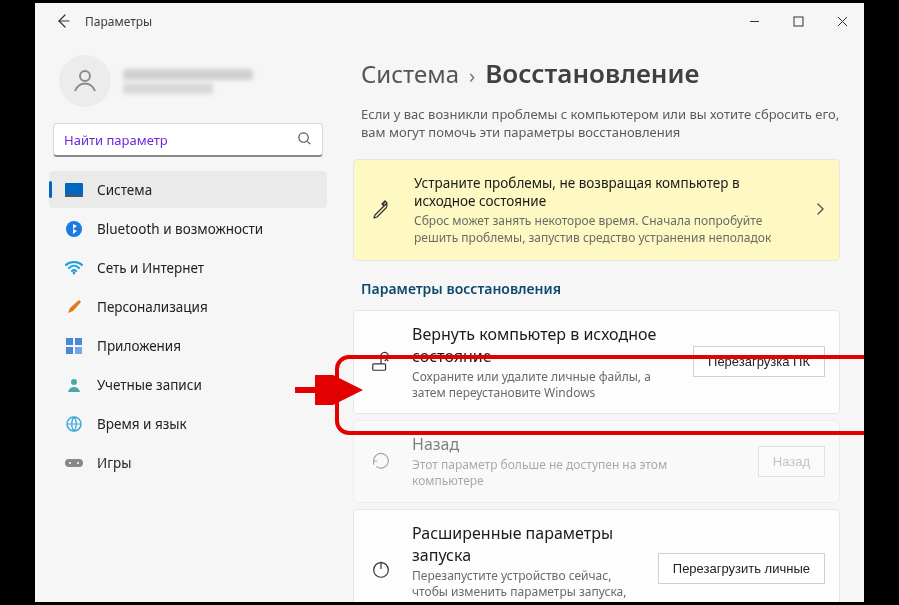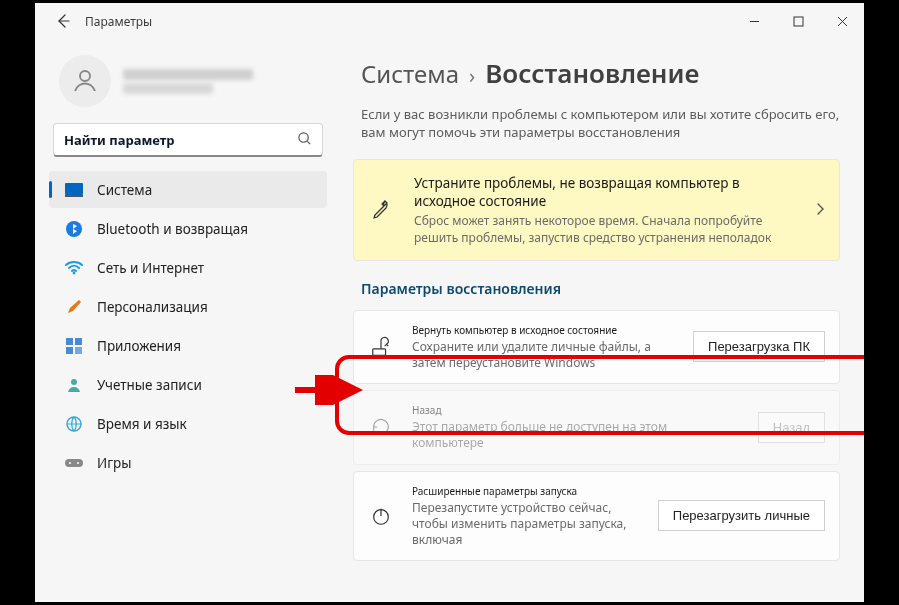--- a/index.html
+++ b/index.html
@@ -72,21 +72,21 @@
   height: 34px;
   background: #fff;
   border: 1px solid #d7d7d7;
   border-bottom: 2px solid #888;
   border-radius: 4px;
   display: flex;
   align-items: center;
   padding: 0 10px;
   justify-content: space-between;
 }
-.search .ph { color: #0f172a; font-size: 13px; font-weight: bold; }
+.search .ph { color: #6d28d9; font-size: 13px; }
 .nav {
   flex: 1;
   overflow: hidden;
 }
 .nav-item {
   height: 37px;
   display: flex;
   align-items: center;
   gap: 14px;
   padding: 0 16px;
@@ -149,21 +149,21 @@
   border-radius: 4px;
   padding: 12px 14px;
   display: flex;
   align-items: center;
   gap: 18px;
   margin: 0 0 6px 2px;
   background:#fdfdfd;
 }
 .opt .oicon { width: 26px; display:flex; justify-content:center; color:#444; flex-shrink:0;}
 .opt .otext { flex: 1; }
-.opt .otitle { font-size: 10px; color:#1b1b1b; margin-bottom:2px;}
+.opt .otitle { font-size: 16px; color:#1b1b1b; margin-bottom:2px;}
 .opt .osub { font-size: 12px; color:#6a6a6a; line-height:1.35; }
 .opt.disabled { opacity: 0.55; }
 .opt .obtn {
   background:#fff;
   border:1px solid #d0d0d0;
   border-radius:0;
   padding: 7px 14px;
   font-size: 13px;
   color:#222;
   white-space: nowrap;
@@ -248,21 +248,21 @@
             </span>
           <span>Система</span>
         </div>
         <div class="nav-item">
           <span class="nav-ico">
               <svg width="16" height="16" viewBox="0 0 16 16">
                 <circle cx="8" cy="8" r="8" fill="#1a7be0"></circle>
                 <path d="M7 3v10l4-3-4-2 4-3-4-2z" fill="#fff"></path>
               </svg>
             </span>
-          <span>Bluetooth и возвращая</span>
+          <span>Bluetooth и возможности</span>
         </div>
         <div class="nav-item">
           <span class="nav-ico">
               <svg width="18" height="14" viewBox="0 0 18 14">
                 <path d="M1 4c4-4 12-4 16 0M4 7c3-3 7-3 10 0M7 10c1.2-1.2 2.8-1.2 4 0" stroke="#1a9ee0" stroke-width="2" fill="none" stroke-linecap="round"></path>
                 <circle cx="9" cy="12" r="1.4" fill="#1a9ee0"></circle>
               </svg>
             </span>
           <span>Сеть и Интернет</span>
         </div>

